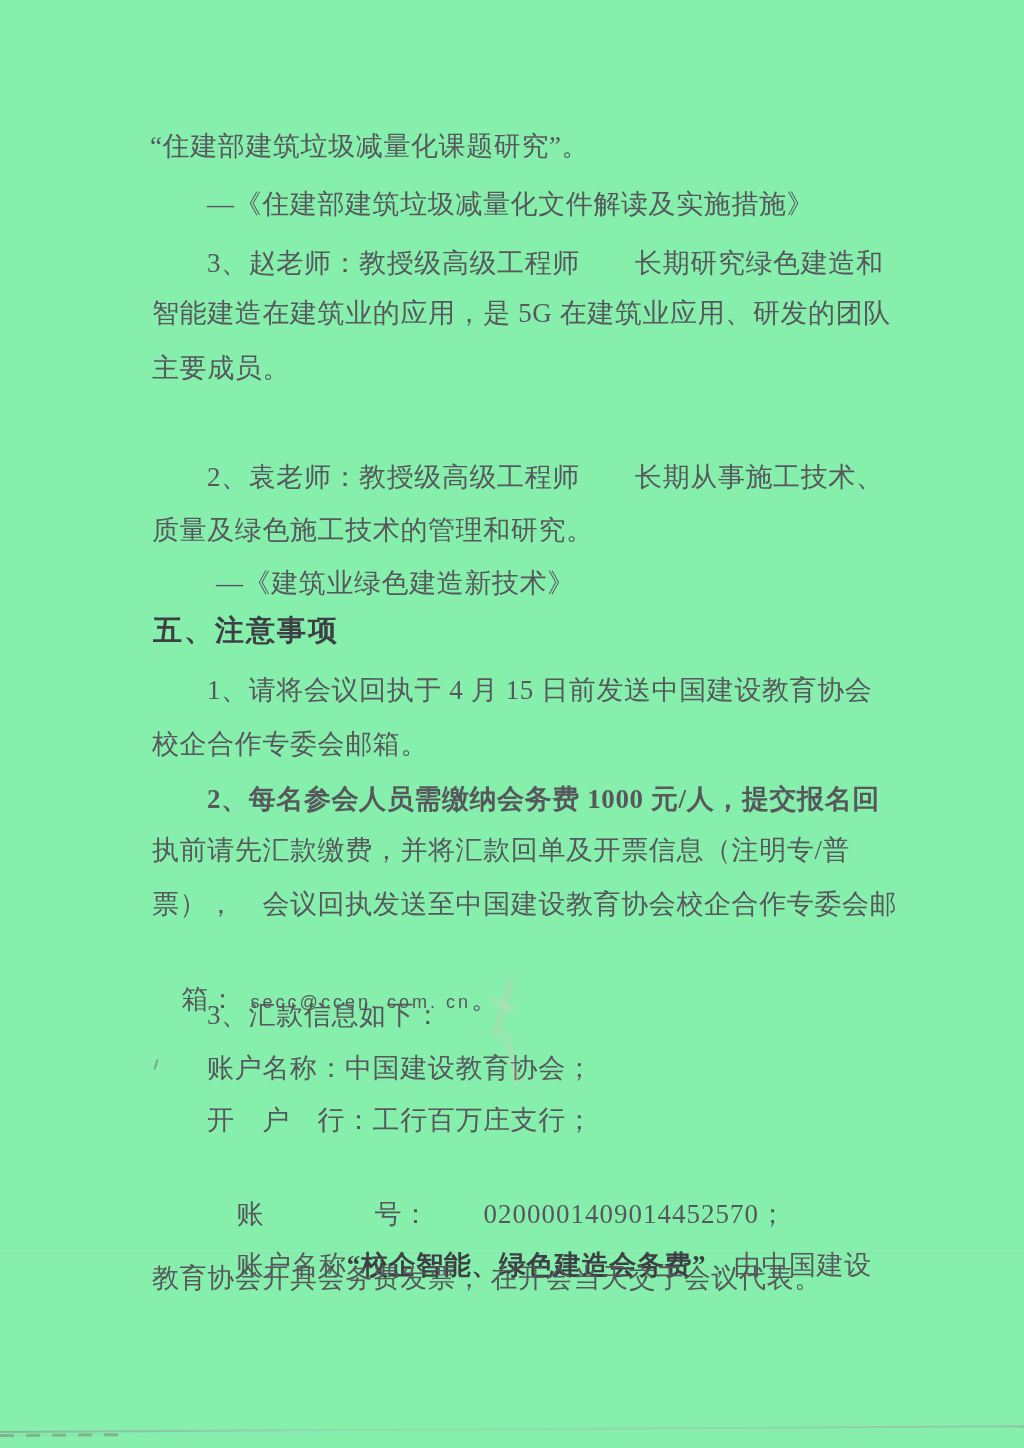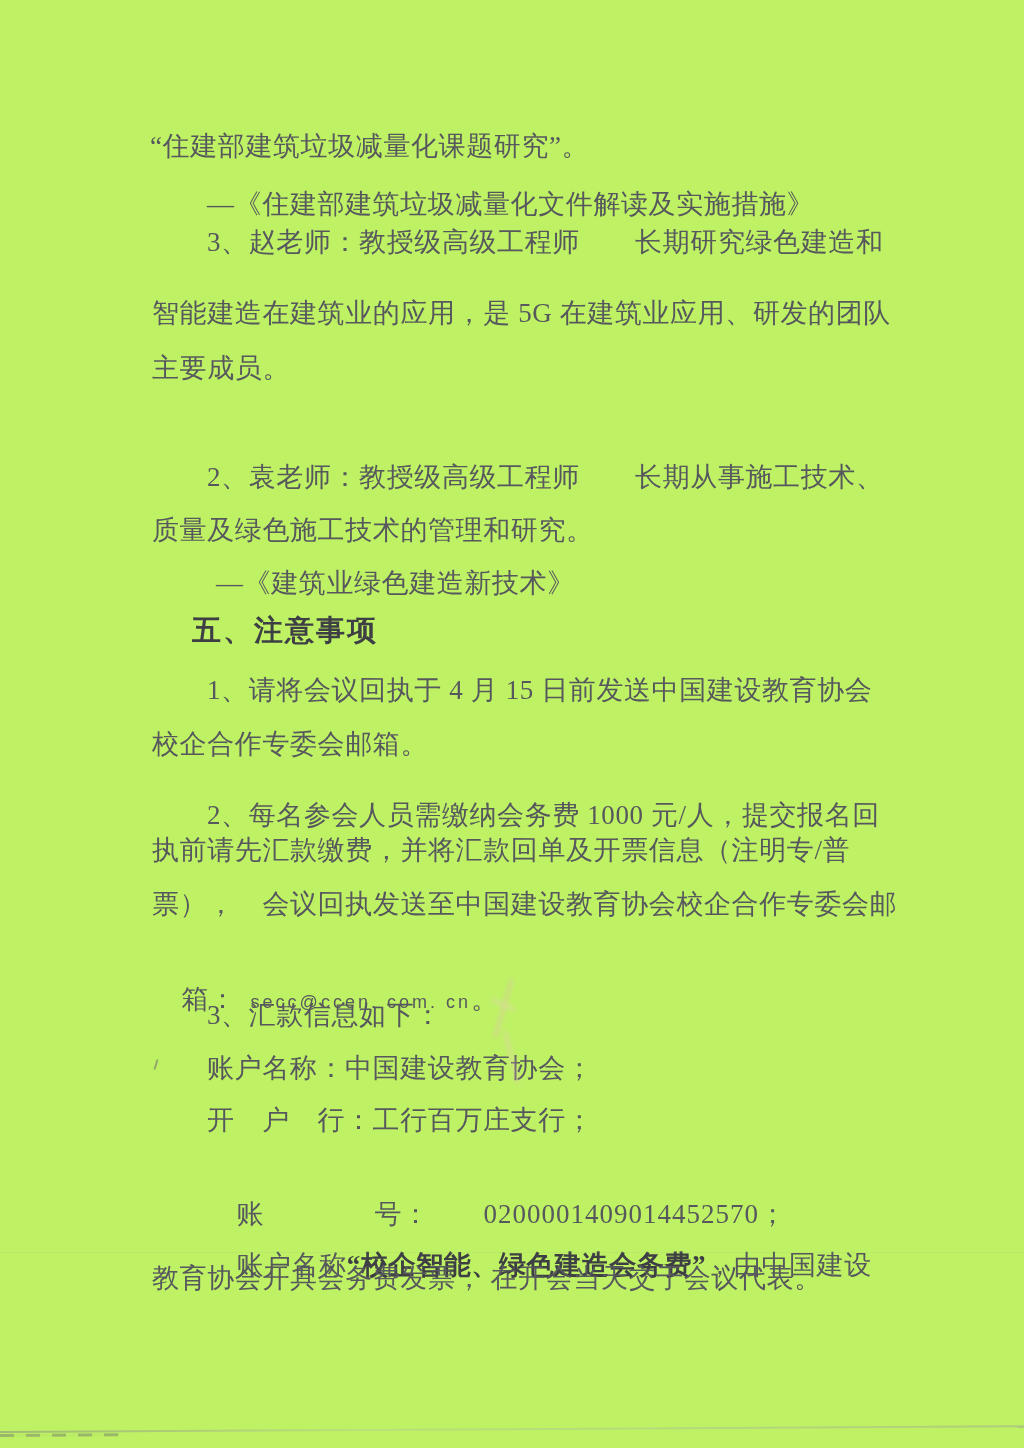--- a/index.html
+++ b/index.html
@@ -1,21 +1,21 @@
 <!DOCTYPE html>
 <html><head>
 <meta charset="utf-8">
 <style>
   html, body { margin: 0; padding: 0; background: #e9e9e9; }
   .page {
     position: relative;
     width: 1024px;
     height: 1448px;
     margin: 0 auto;
-    background: #bef264;
+    background: #86efac;
     overflow: hidden;
     font-family: "Liberation Serif", "DejaVu Serif", serif;
   }
   .line {
     position: absolute;
     font-size: 27px;
     line-height: 40px;
     letter-spacing: 0.6px;
     color: #57585d;
     white-space: pre;
@@ -110,40 +110,40 @@
 </style>
 </head>
 <body>
 
 <div class="page">
 
   <div class="line" style="left:150px; top:126px;">“住建部建筑垃圾减量化课题研究”。</div>
 
   <div class="line" style="left:207px; top:184px;">—《住建部建筑垃圾减量化文件解读及实施措施》</div>
 
-  <div class="line" style="left:207px; top:222px;">3、赵老师：教授级高级工程师　　长期研究绿色建造和</div>
+  <div class="line" style="left:207px; top:243px;">3、赵老师：教授级高级工程师　　长期研究绿色建造和</div>
 
   <div class="line" style="left:152px; top:293px;">智能建造在建筑业的应用，是 5G 在建筑业应用、研发的团队</div>
 
   <div class="line" style="left:152px; top:348px;">主要成员。</div>
 
 
   <div class="line" style="left:207px; top:457px;">2、袁老师：教授级高级工程师　　长期从事施工技术、</div>
 
   <div class="line" style="left:152px; top:510px;">质量及绿色施工技术的管理和研究。</div>
 
   <div class="line" style="left:216px; top:563px;">—《建筑业绿色建造新技术》</div>
 
-  <div class="line heading" style="left:153px; top:610px;margin-left:39px;">五、注意事项</div>
+  <div class="line heading" style="left:153px; top:610px;">五、注意事项</div>
 
   <div class="line" style="left:207px; top:670px;">1、请将会议回执于 4 月 15 日前发送中国建设教育协会</div>
 
   <div class="line" style="left:152px; top:724px;">校企合作专委会邮箱。</div>
 
-  <div class="line" style="left:207px; top:795px;">2、每名参会人员需缴纳会务费 1000 元/人，提交报名回</div>
+  <div class="line" style="left:207px; top:779px;font-weight:bold;">2、每名参会人员需缴纳会务费 1000 元/人，提交报名回</div>
 
   <div class="line" style="left:152px; top:830px;">执前请先汇款缴费，并将汇款回单及开票信息（注明专/普</div>
 
   <div class="line" style="left:152px; top:884px;">票），　会议回执发送至中国建设教育协会校企合作专委会邮</div>
 
   <div class="line" style="left:152px; top:939px;">
     <span>箱：</span><span class="mono-seg">secc@ccen. com. cn</span><span>。</span>
   </div>
 
   <div class="line" style="left:207px; top:995px;">3、汇款信息如下：</div>

